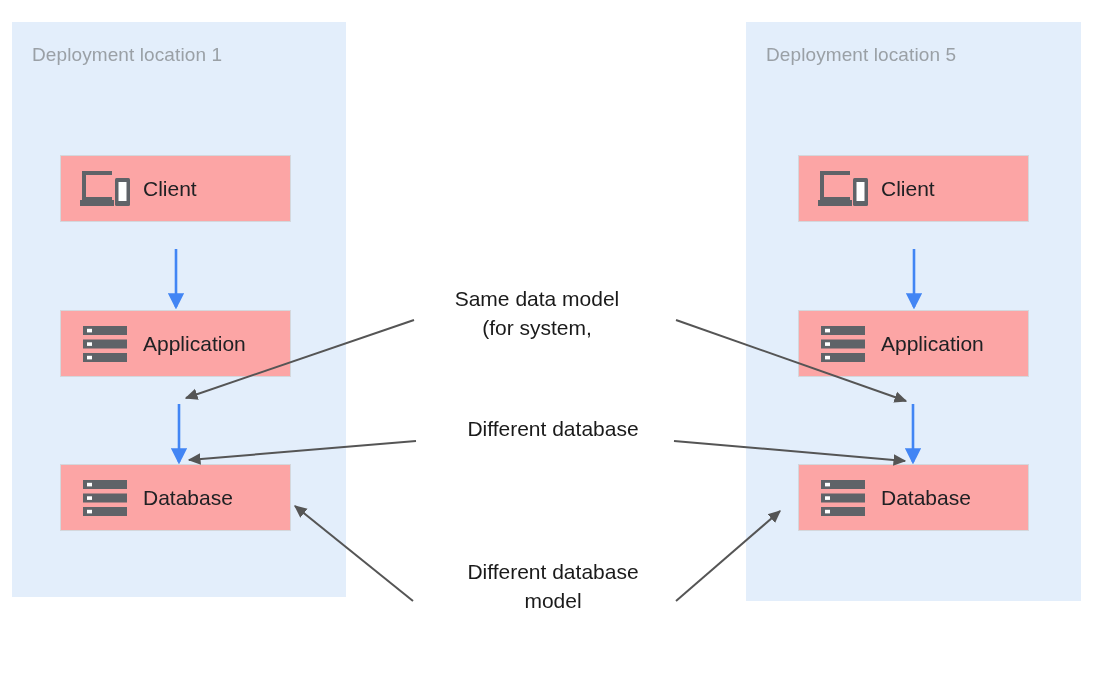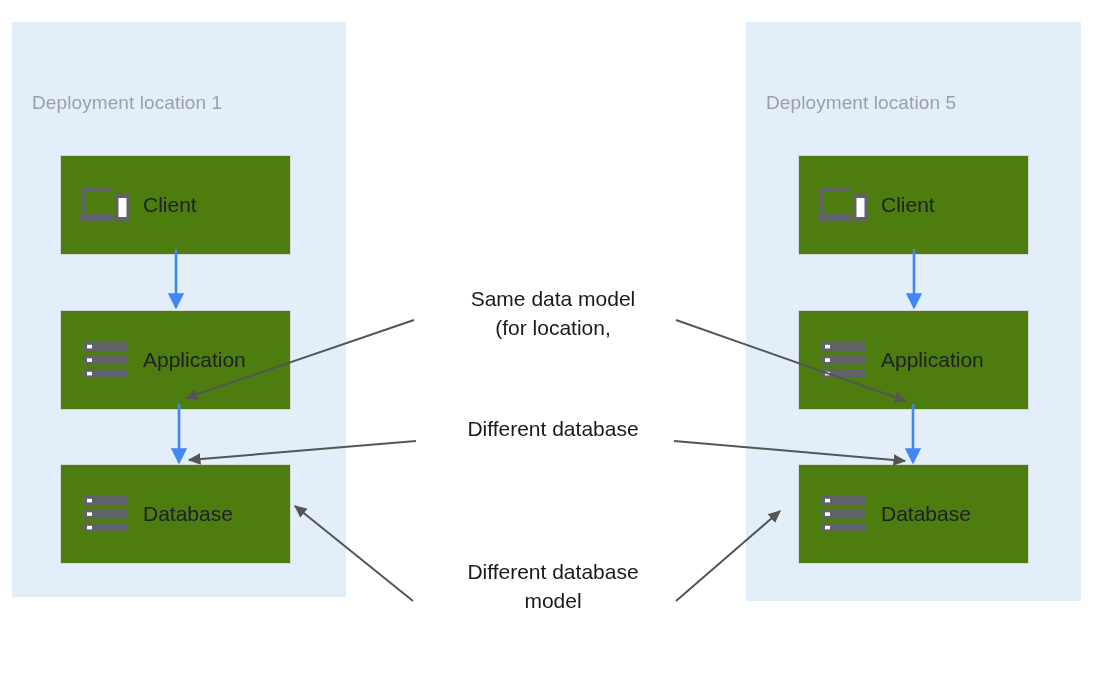--- a/index.html
+++ b/index.html
@@ -32,33 +32,32 @@
   #panel-right { left: 746px; top: 22px; width: 335px; height: 579px; }
 
   .panel-label {
     position: absolute;
     left: 20px;
     top: 22px;
     font-size: 19px;
     color: #9aa0a6;
     white-space: nowrap;
     letter-spacing: 0.1px;
-    margin-top: 48px;
   }
 
   
   .card {
     position: absolute;
-    background: #4d7c0f;
+    background: #fca5a5;
     border: 1px solid #d4d7dc;
     box-sizing: border-box;
     display: flex;
     align-items: center;
     width: 231px;
-    height: 100px;
+    height: 67px;
   }
   .card-icon {
     width: 56px;
     height: 56px;
     margin-left: 16px;
     flex: 0 0 auto;
     display: flex;
     align-items: center;
     justify-content: center;
   }
@@ -80,21 +79,21 @@
 
   
   .annotation {
     position: absolute;
     width: 300px;
     text-align: center;
     font-size: 21px;
     line-height: 29px;
     color: #1a1a1a;
   }
-  #anno-datamodel { left: 403px; top: 284px; }
+  #anno-datamodel { left: 387px; top: 284px; }
   #anno-dbapi     { left: 403px; top: 414px; }
   #anno-dbsystem  { left: 403px; top: 557px; }
 
   svg.overlay {
     position: absolute;
     left: 0; top: 0;
     width: 1106px;
     height: 684px;
     pointer-events: none;
   }
@@ -215,21 +214,21 @@
 
     <line x1="416" y1="441" x2="189" y2="460" stroke="#555555" stroke-width="2" marker-end="url(#gray-arrow)"></line>
     <line x1="674" y1="441" x2="905" y2="461" stroke="#555555" stroke-width="2" marker-end="url(#gray-arrow)"></line>
 
     <line x1="413" y1="601" x2="295" y2="506" stroke="#555555" stroke-width="2" marker-end="url(#gray-arrow)"></line>
     <line x1="676" y1="601" x2="780" y2="511" stroke="#555555" stroke-width="2" marker-end="url(#gray-arrow)"></line>
   </svg>
 
   <div class="annotation" id="anno-datamodel">
     <div>Same data model</div>
-    <div>(for location,</div>
+    <div>(for system,</div>
   </div>
 
   <div class="annotation" id="anno-dbapi">
     <div>Different database</div>
   </div>
 
   <div class="annotation" id="anno-dbsystem">
     <div>Different database</div>
     <div>model</div>
   </div>

